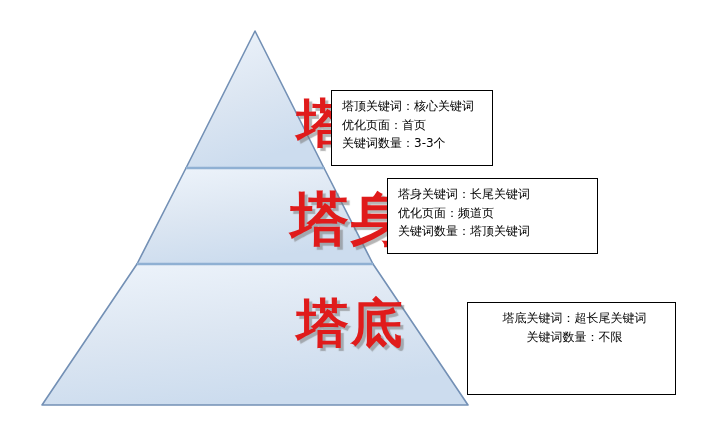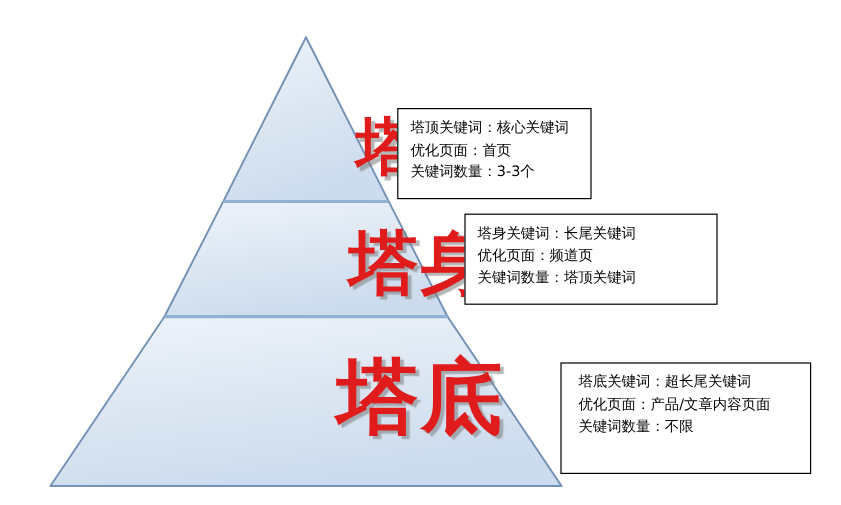--- a/index.html
+++ b/index.html
@@ -47,21 +47,22 @@
     left: 0;
     right: 0;
     top: 190px;
     font-size: 58px;
     text-align: center;
   }
   #label-base {
     left: 0;
     right: 0;
     top: 298px;
-    font-size: 68px;
+    font-size: 52px;
+    font-family: Liberation Serif, serif;
   }
   .callout {
     position: absolute;
     background: #ffffff;
     border: 1px solid #000000;
     box-sizing: border-box;
     font-size: 12px;
     line-height: 1.55;
     color: #000000;
     font-family: "DejaVu Sans", "Liberation Sans", sans-serif;
@@ -81,20 +82,21 @@
     top: 178px;
     width: 211px;
     height: 76px;
   }
   #callout-base {
     left: 467px;
     top: 302px;
     width: 209px;
     height: 93px;
     padding-left: 14px;
+    text-align: center;
   }
 </style>
 </head>
 <body>
 
 <div id="stage">
 
   <svg id="pyramid-svg" viewBox="0 0 701 421">
     <defs>
       <linearGradient id="tierGrad" x1="0" y1="0" x2="0.35" y2="1">
@@ -128,17 +130,16 @@
   </div>
 
   <div class="callout" id="callout-body">
     <div class="line">塔身关键词：长尾关键词</div>
     <div class="line">优化页面：频道页</div>
     <div class="line">关键词数量：塔顶关键词</div>
   </div>
 
   <div class="callout" id="callout-base">
     <div class="line">塔底关键词：超长尾关键词</div>
-    <div class="line">优化页面：产品/文章内容页面</div>
     <div class="line">关键词数量：不限</div>
   </div>
 
 </div>
 
 </body></html>

